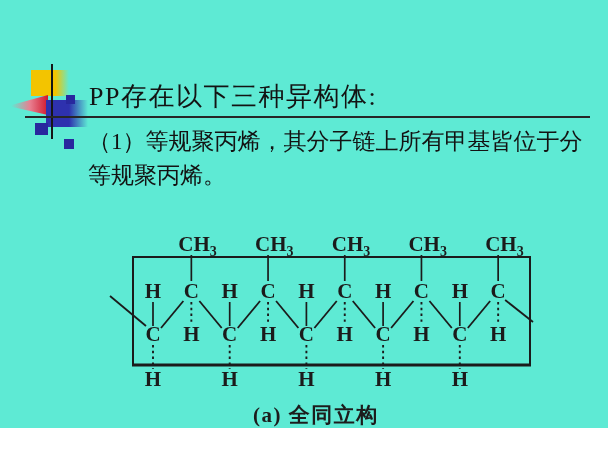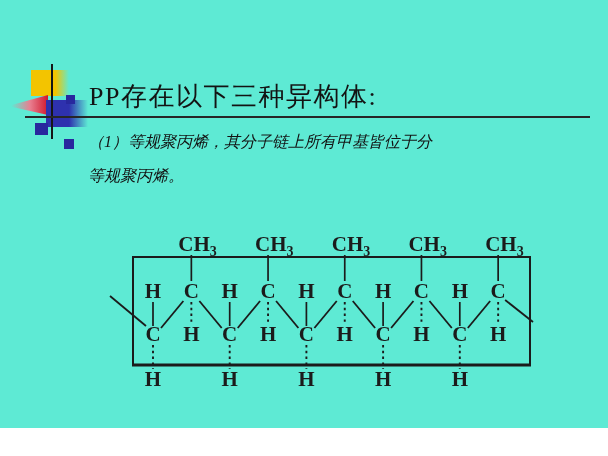--- a/index.html
+++ b/index.html
@@ -17,21 +17,21 @@
     background:linear-gradient(90deg,var(--deco-blue) 0%,var(--deco-blue) 55%,rgba(46,49,174,0) 100%);}
   .deco-small{left:35px;top:123px;width:13px;height:12px;background:var(--deco-bullet);}
   .deco-vline{left:51px;top:64px;width:2px;height:75px;background:#161616;}
   .rule{left:25px;top:116px;width:565px;height:2px;background:var(--line);}
 
   .bullet{background:var(--deco-bullet);}
   .bullet1{left:66px;top:95px;width:9px;height:9px;}
   .bullet2{left:64px;top:139px;width:10px;height:10px;}
 
   .title{left:89px;top:79px;font-size:26px;letter-spacing:1.5px;color:#131313;white-space:nowrap;}
-  .body-text{left:88px;top:125px;font-size:16px;line-height:34px;color:#131313;font-style:italic;}
+  .body-text{left:88px;top:125px;font-size:23px;line-height:34px;color:#131313;}
   .body-text div{white-space:nowrap;}
 
   .diagram-svg{left:0;top:0;}
   .diagram-svg text{font-family:"Liberation Serif","DejaVu Serif",serif;fill:#1b1b1b;font-weight:700;}
 
   .caption{left:253px;top:401px;font-size:21px;font-weight:700;letter-spacing:1.5px;color:#1c1c1c;white-space:nowrap;}
   .pagenum{left:290px;top:431px;font-size:16px;color:#222222;}
 </style>
 </head>
 <body>
@@ -113,14 +113,15 @@
       <line x1="276.05" y1="301" x2="298.4" y2="328" stroke="#1b1b1b" stroke-width="1.8"></line>
       <line x1="314.4" y1="328" x2="336.75" y2="301" stroke="#1b1b1b" stroke-width="1.8"></line>
       <line x1="352.75" y1="301" x2="375.1" y2="328" stroke="#1b1b1b" stroke-width="1.8"></line>
       <line x1="391.1" y1="328" x2="413.45" y2="301" stroke="#1b1b1b" stroke-width="1.8"></line>
       <line x1="429.45" y1="301" x2="451.8" y2="328" stroke="#1b1b1b" stroke-width="1.8"></line>
       <line x1="467.8" y1="328" x2="490.15000000000003" y2="301" stroke="#1b1b1b" stroke-width="1.8"></line>
       <line x1="110" y1="296" x2="146" y2="326" stroke="#1b1b1b" stroke-width="1.8"></line>
       <line x1="505.15000000000003" y1="300" x2="533" y2="322" stroke="#1b1b1b" stroke-width="1.8"></line>
     </svg>
 
+  <div class="abs caption">(a) 全同立构</div>
   <div class="abs pagenum">1</div>
 </div>
 
 </body></html>

